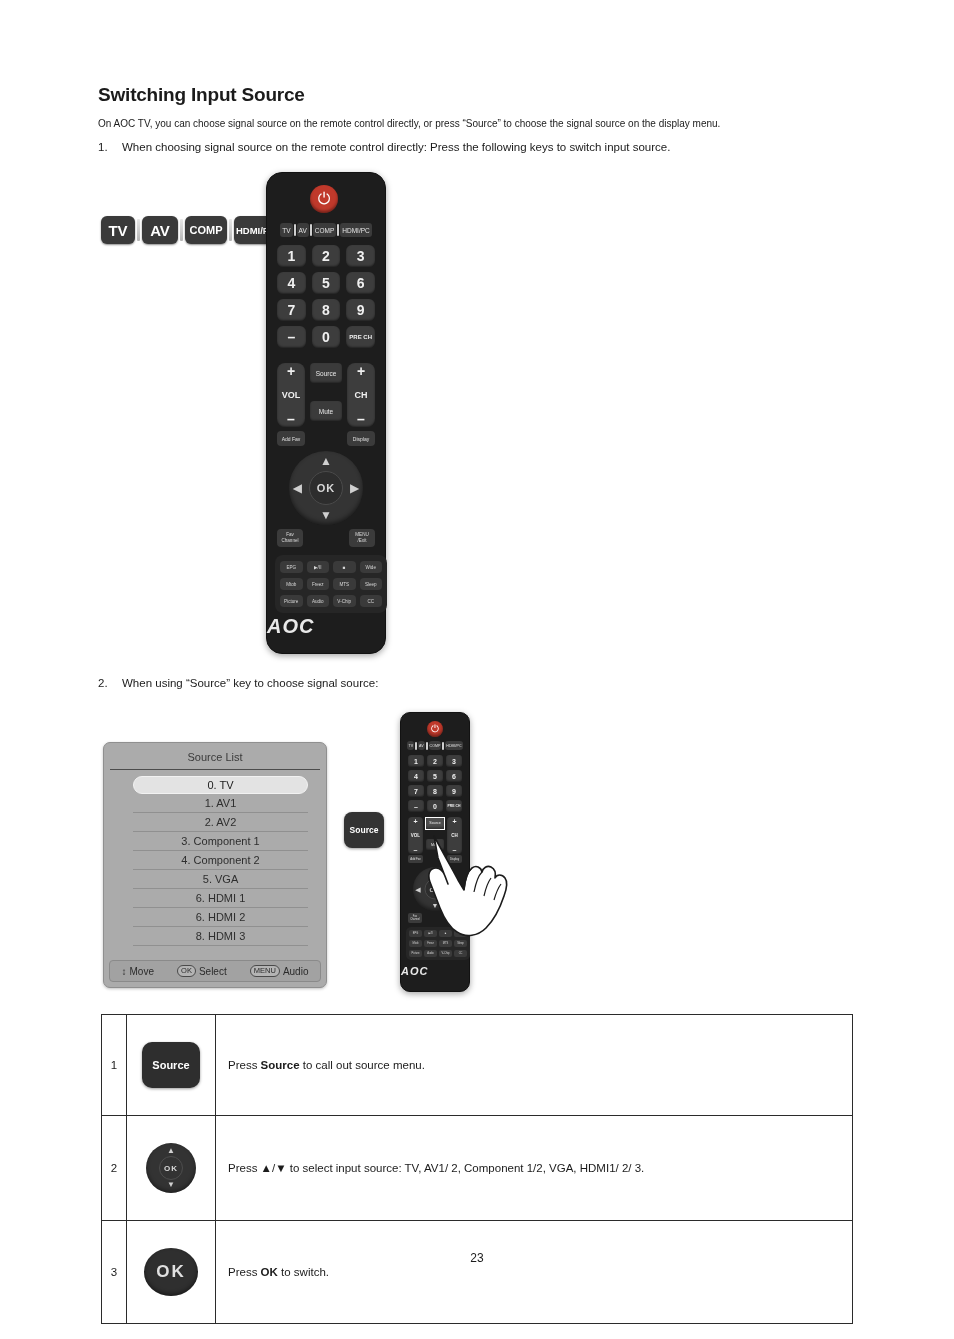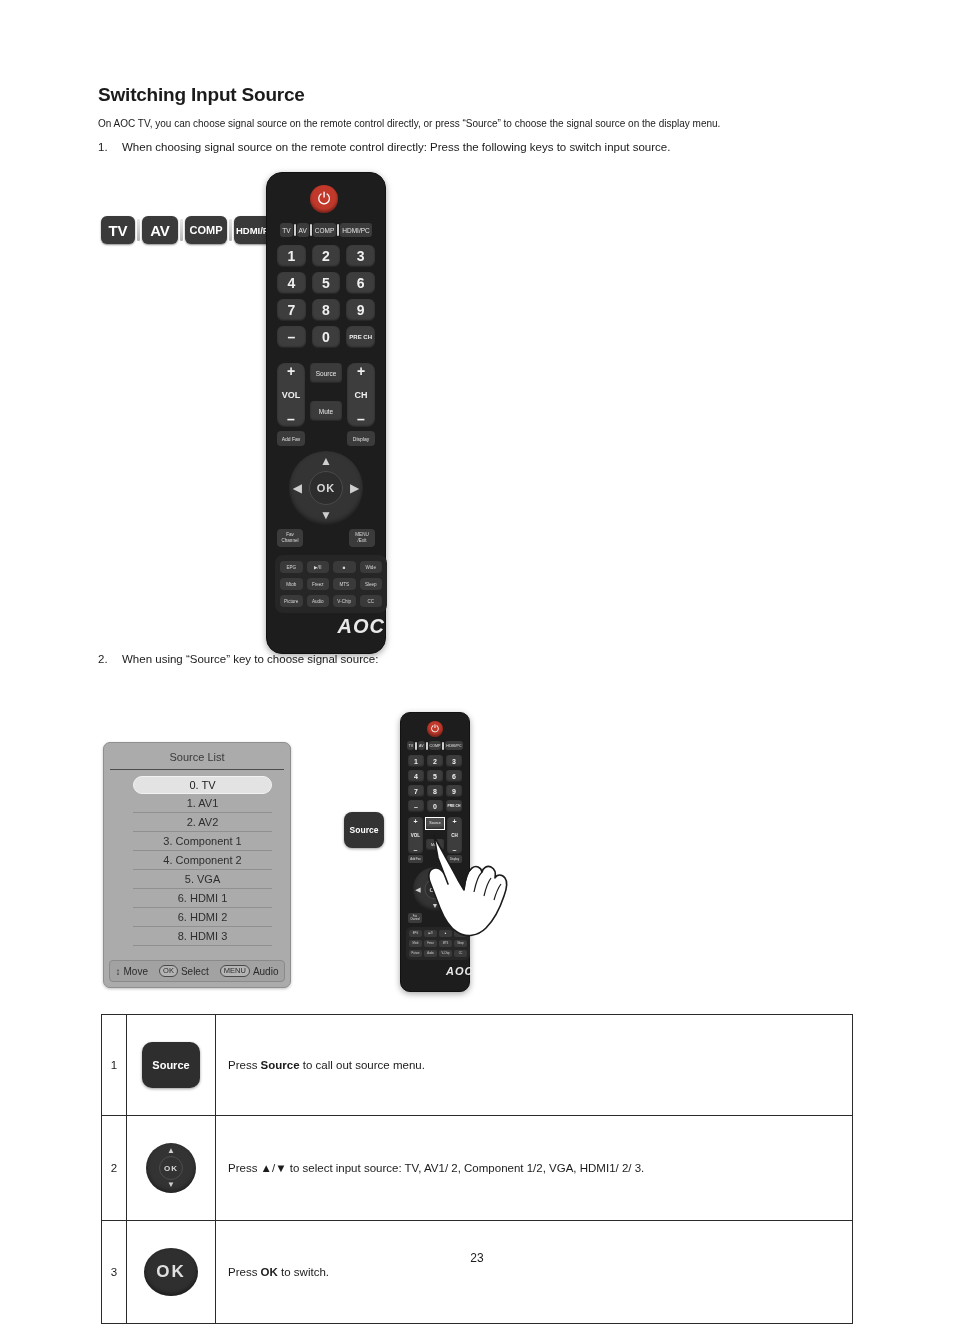--- a/index.html
+++ b/index.html
@@ -36,21 +36,21 @@
   .step-line {
     position: absolute;
     font-size: 11.5px;
     line-height: 15px;
   }
   .step-line .num {
     display: inline-block;
     width: 24px;
   }
   #step1 { left: 98px; top: 140px; }
-  #step2 { left: 98px; top: 652px; }
+  #step2 { left: 98px; top: 676px; }
 
   .page-number {
     position: absolute;
     left: 0;
     right: 0;
     top: 1251px;
     text-align: center;
     font-size: 12px;
   }
 
@@ -266,26 +266,25 @@
     border-radius: 4px;
     display: flex; align-items: center; justify-content: center;
   }
   .big .fngrid .fb   { height: 12px; font-size: 4.6px; }
   .small .fngrid .fb { height: 7px;  font-size: 2.6px; border-radius: 2px; }
 
   
   .aoc {
     position: absolute;
     left: 0; right: 0;
-    text-align: right;
+    text-align: left;
     color: #e9e9e9;
     font-weight: bold;
     font-style: italic;
     letter-spacing: 1px;
-    padding-left: 45px;
   }
   .big .aoc   { top: 442px; font-size: 20px; }
   .small .aoc { top: 252px; font-size: 11px; }
 
   
   .callout-src {
     position: absolute;
     left: 344px; top: 812px;
     width: 40px; height: 36px;
     background: #333333;
@@ -302,21 +301,21 @@
     position: absolute;
     left: 424px; top: 828px;
     width: 90px; height: 110px;
     pointer-events: none;
   }
 
   
   .osd {
     position: absolute;
     left: 103px; top: 742px;
-    width: 188px; height: 246px;
+    width: 224px; height: 246px;
     background: #ababab;
     border: 1px solid #8f8f8f;
     border-radius: 7px;
     box-sizing: border-box;
     box-shadow: 0 1px 3px rgba(0,0,0,.25);
   }
   .osd-title {
     text-align: center;
     font-size: 11px;
     color: #3a3a3a;

